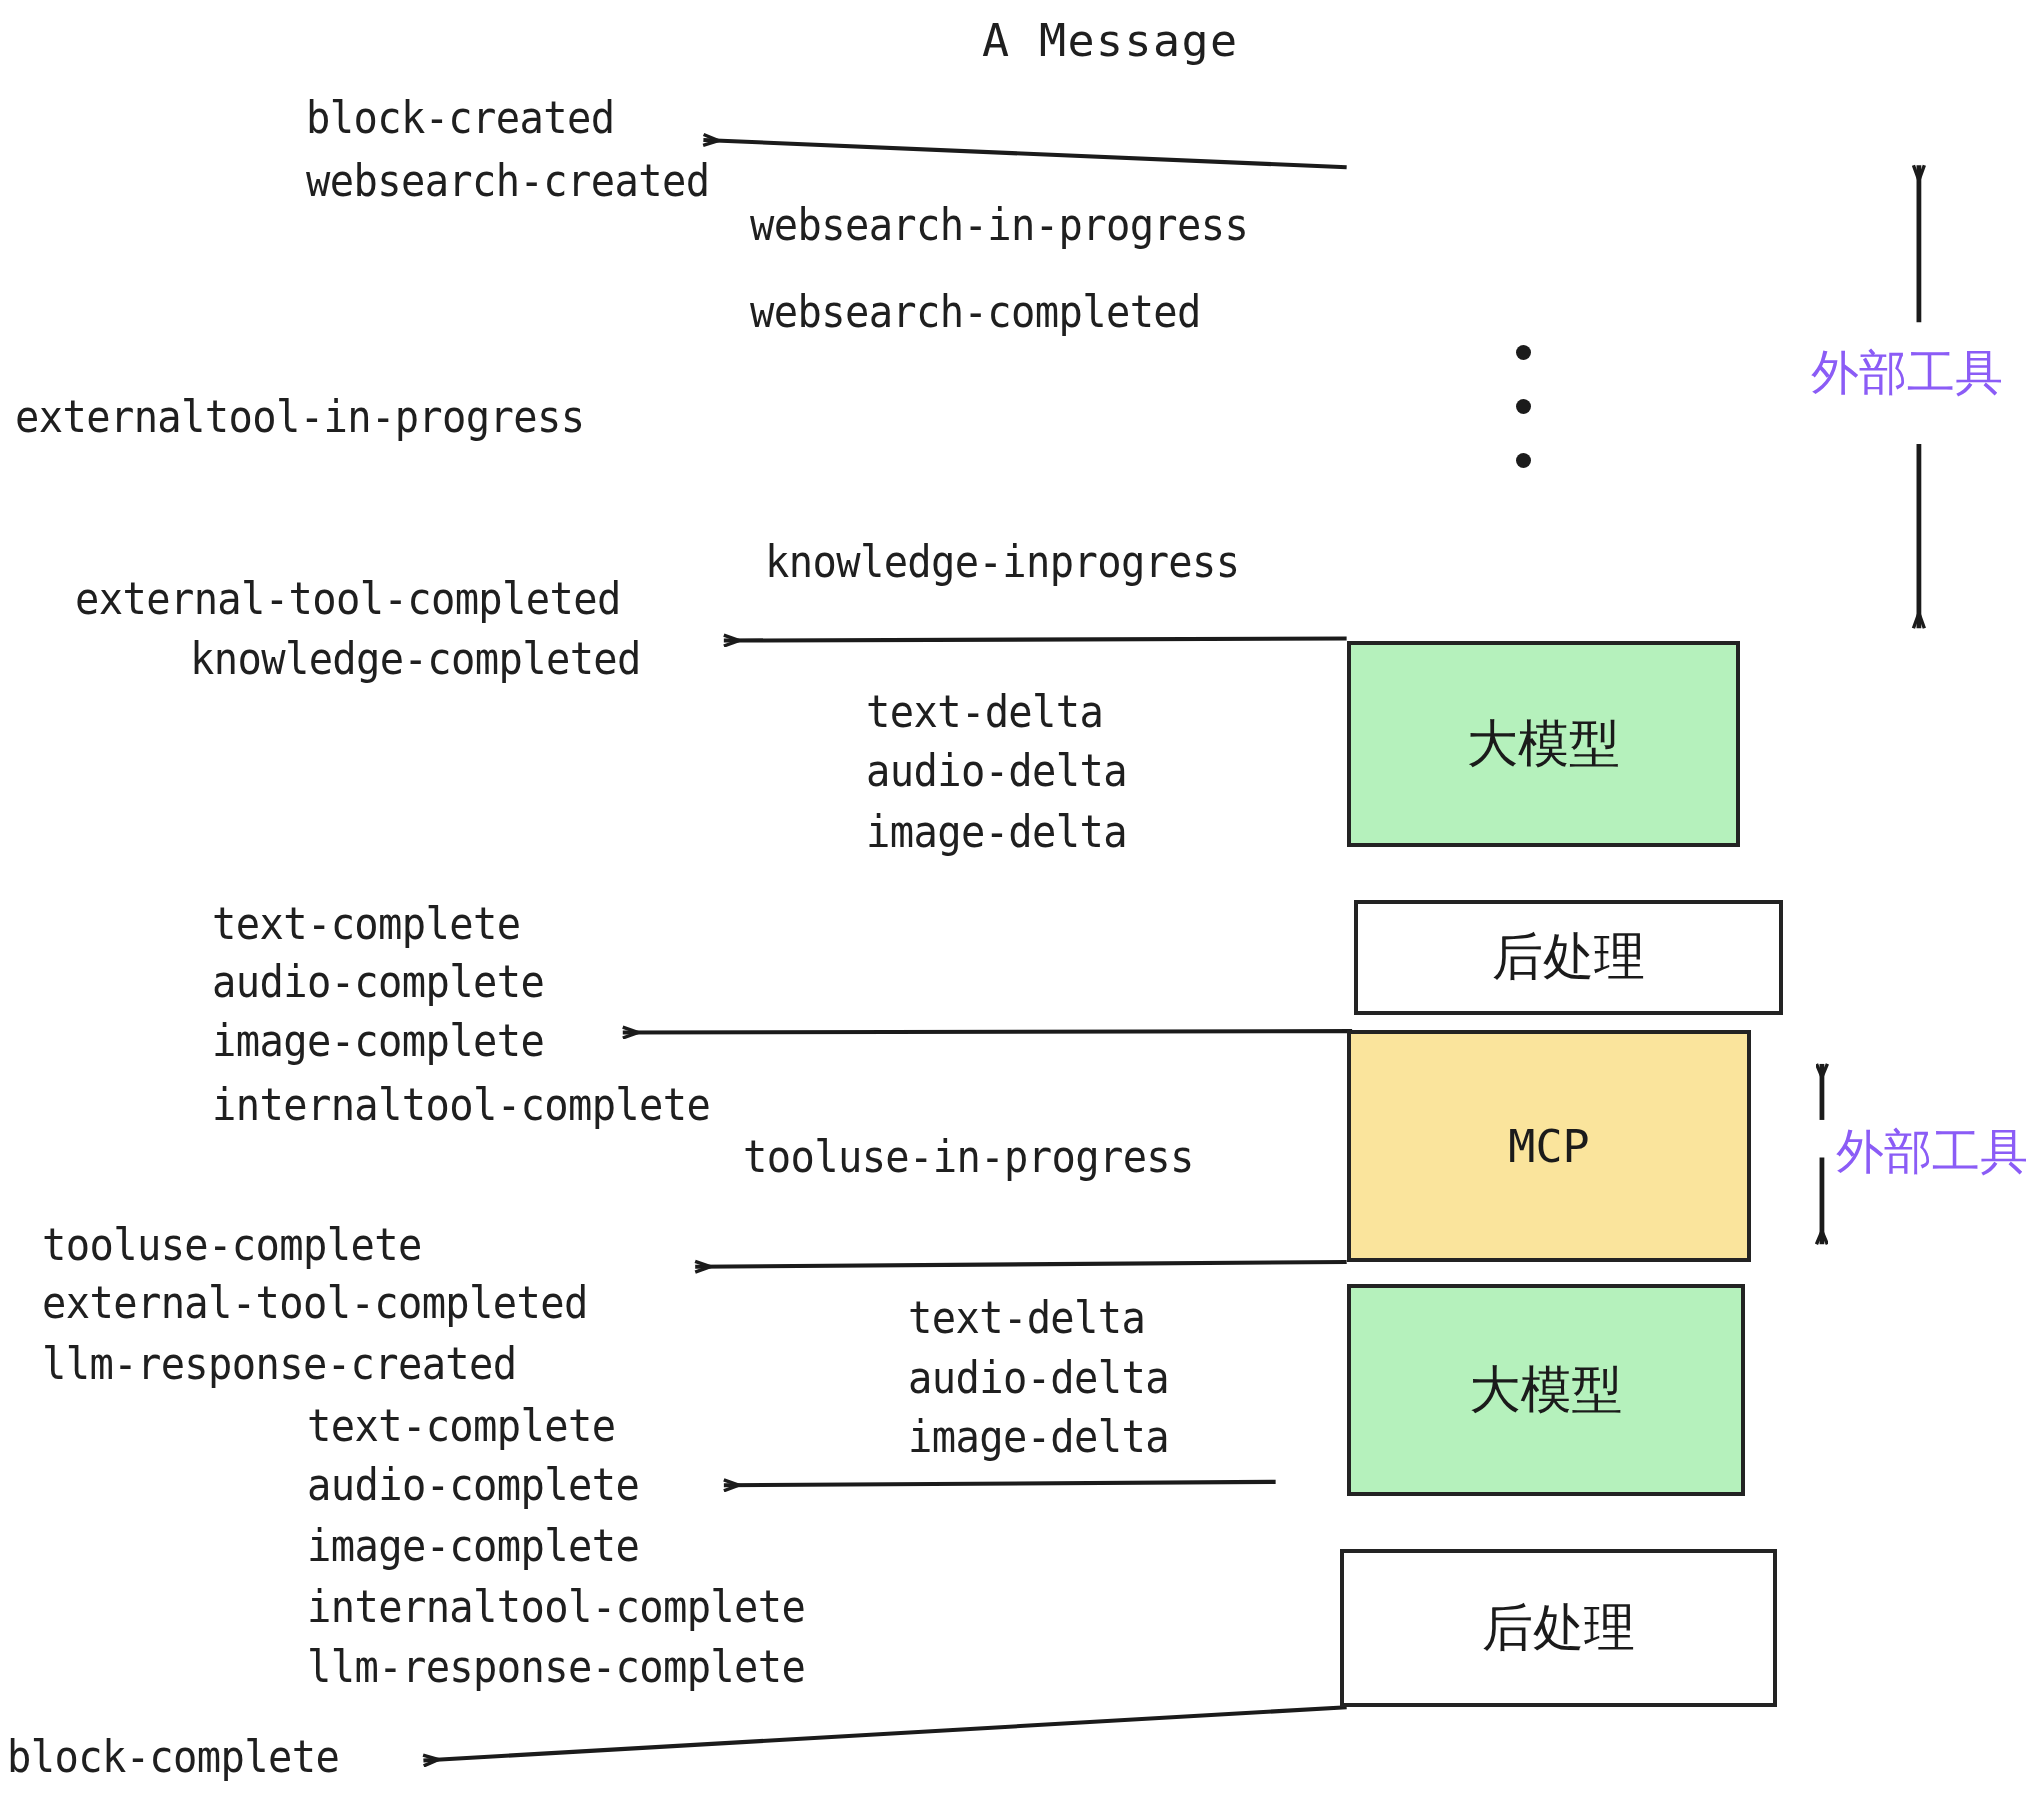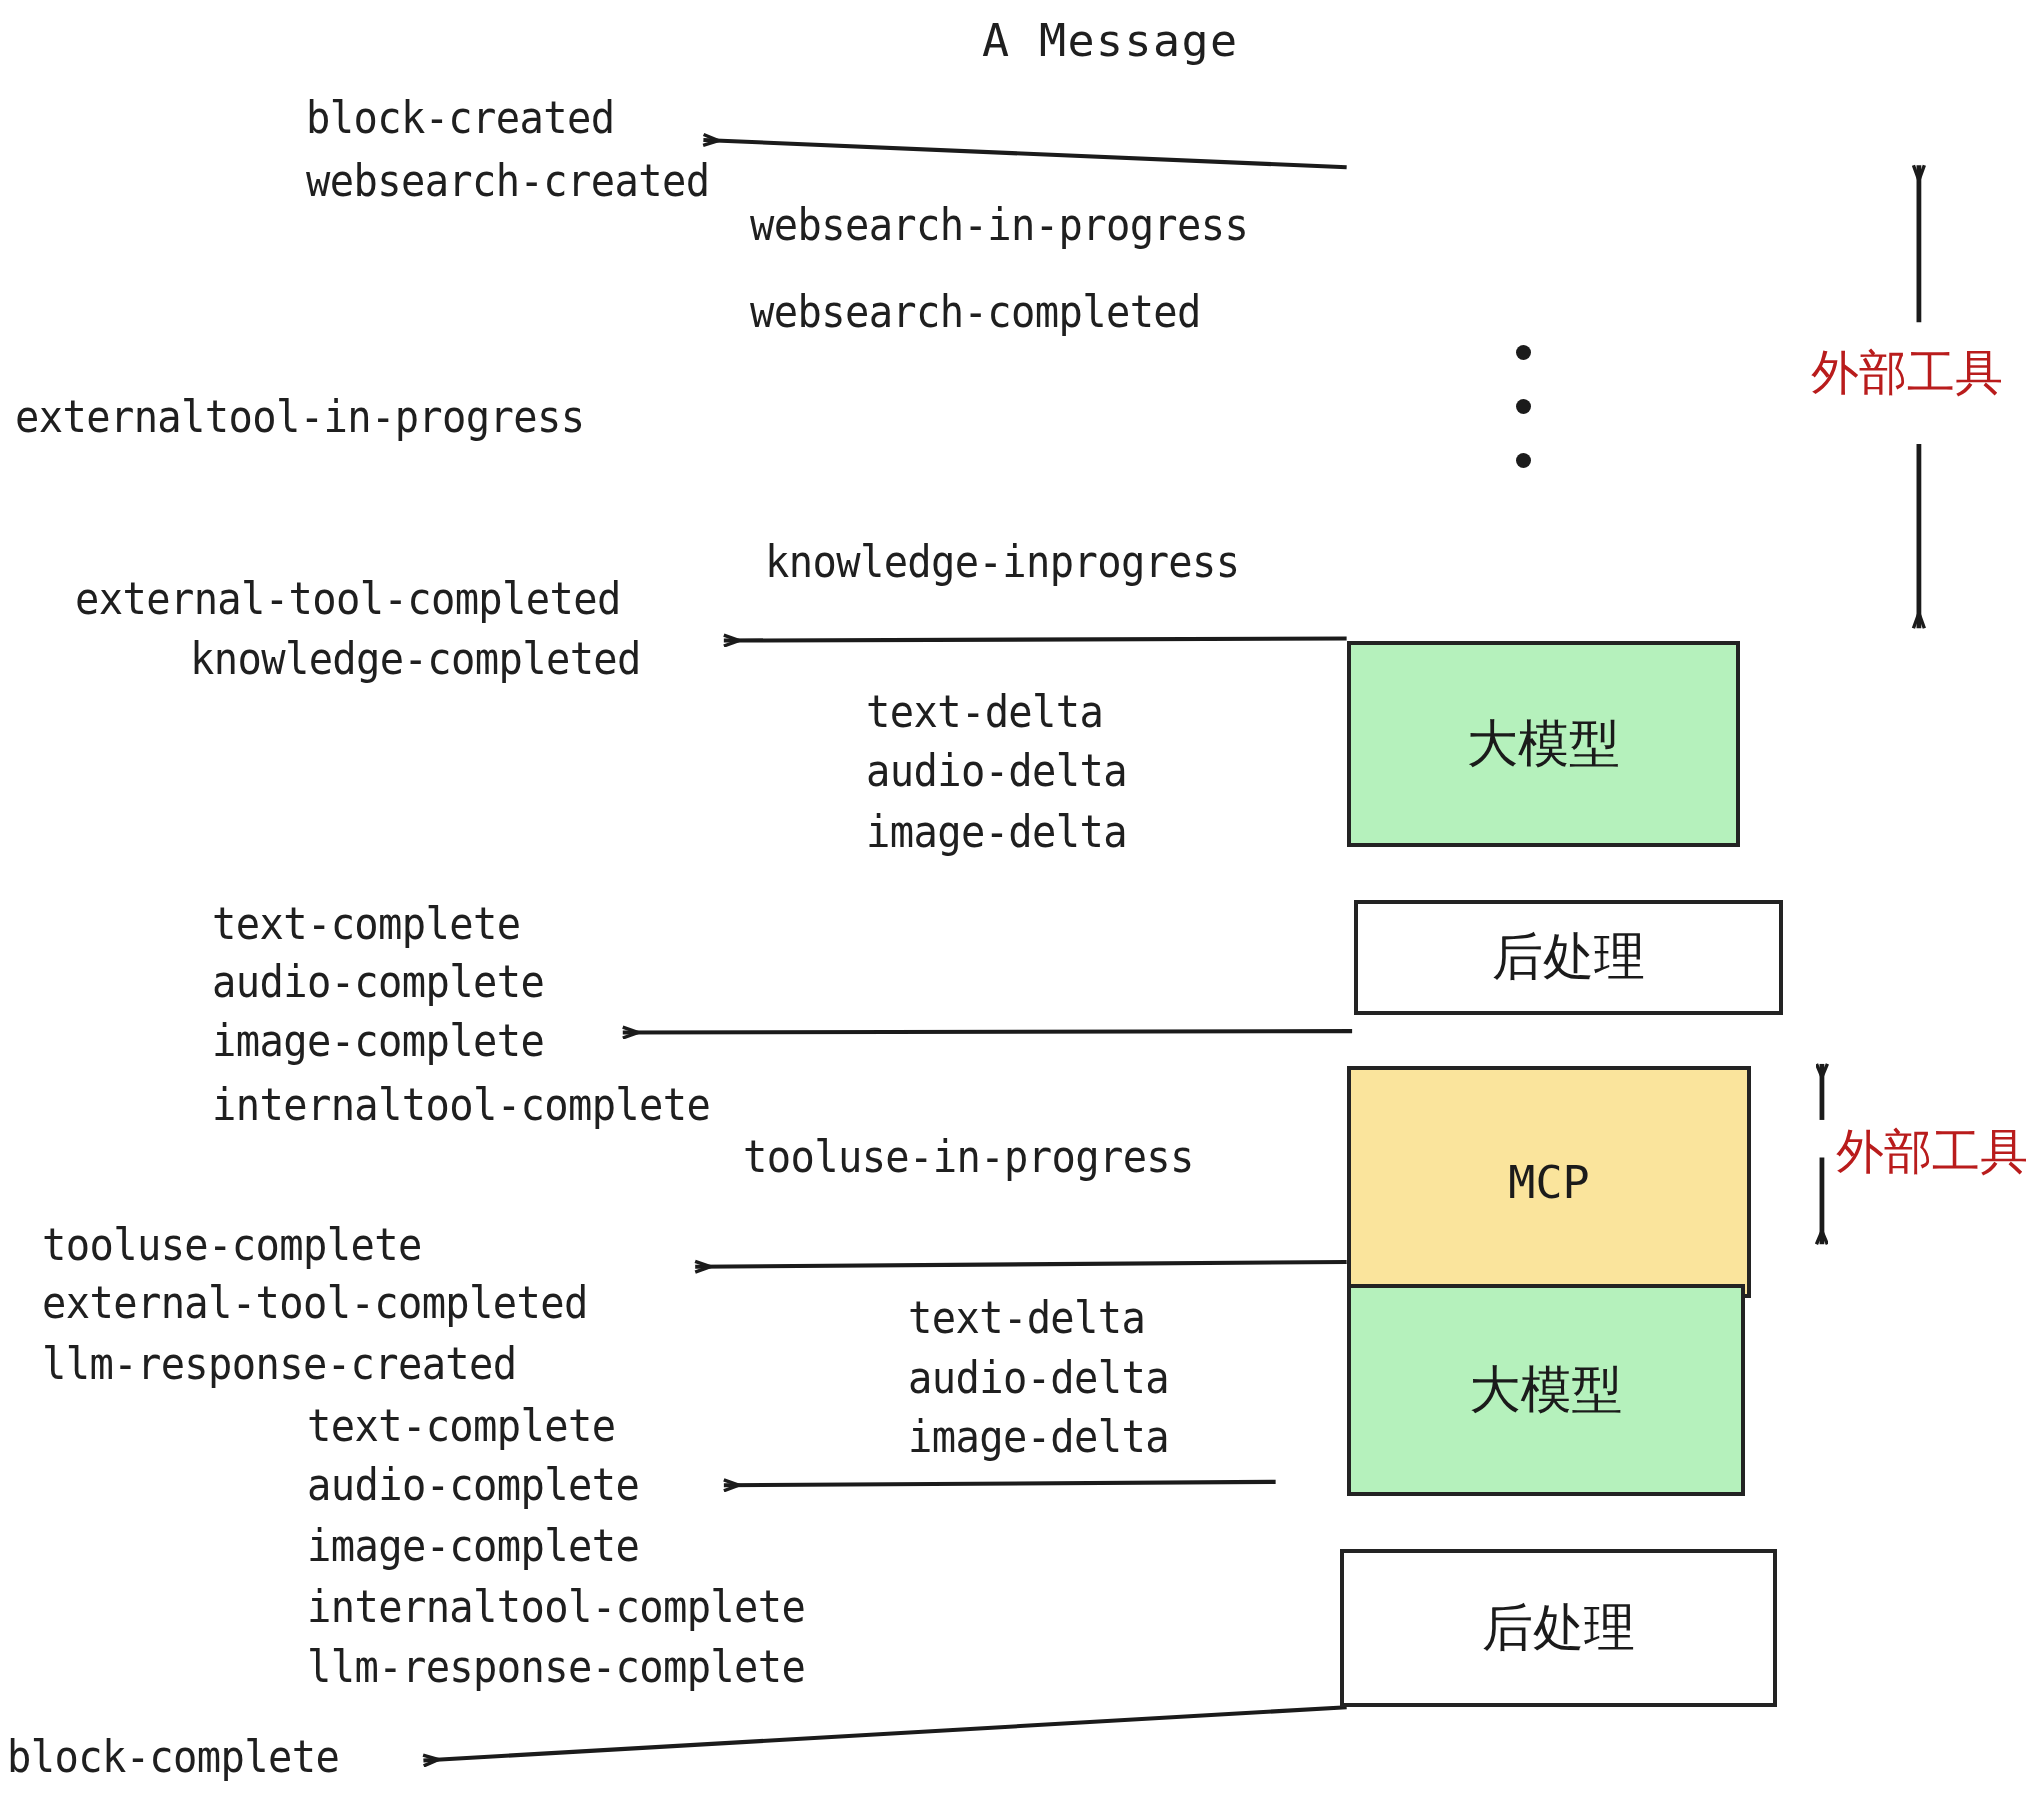--- a/index.html
+++ b/index.html
@@ -37,27 +37,26 @@
     display:flex;
     align-items:center;
     justify-content:center;
     font-family:"DejaVu Sans","Liberation Sans",sans-serif;
     font-size:51px;
     color:#1b1b1b;
   }
   .box.mono{
     font-family:"DejaVu Sans Mono","Liberation Mono",monospace;
     font-size:45px;
-    margin-top:36px;
   }
   .sidelbl{
     position:absolute;
     font-family:"DejaVu Sans","Liberation Sans",sans-serif;
     font-size:48px;
-    color:#b91c1c;
+    color:#8b5cf6;
     white-space:nowrap;
   }
   .dots{
     position:absolute;
     display:flex;
     flex-direction:column;
     align-items:center;
     justify-content:space-between;
   }
   .dots i{

